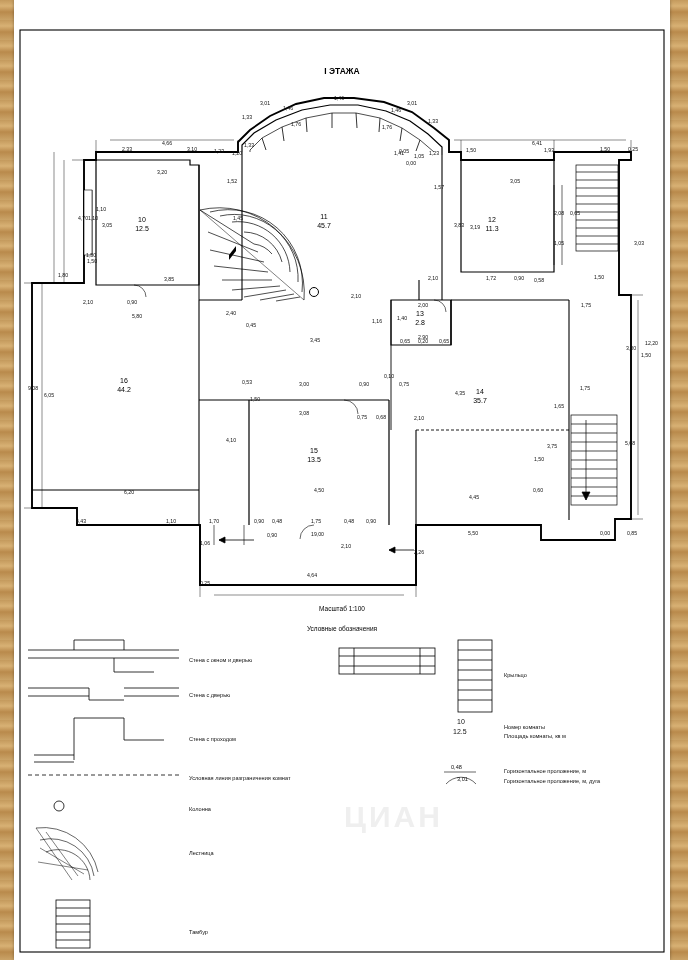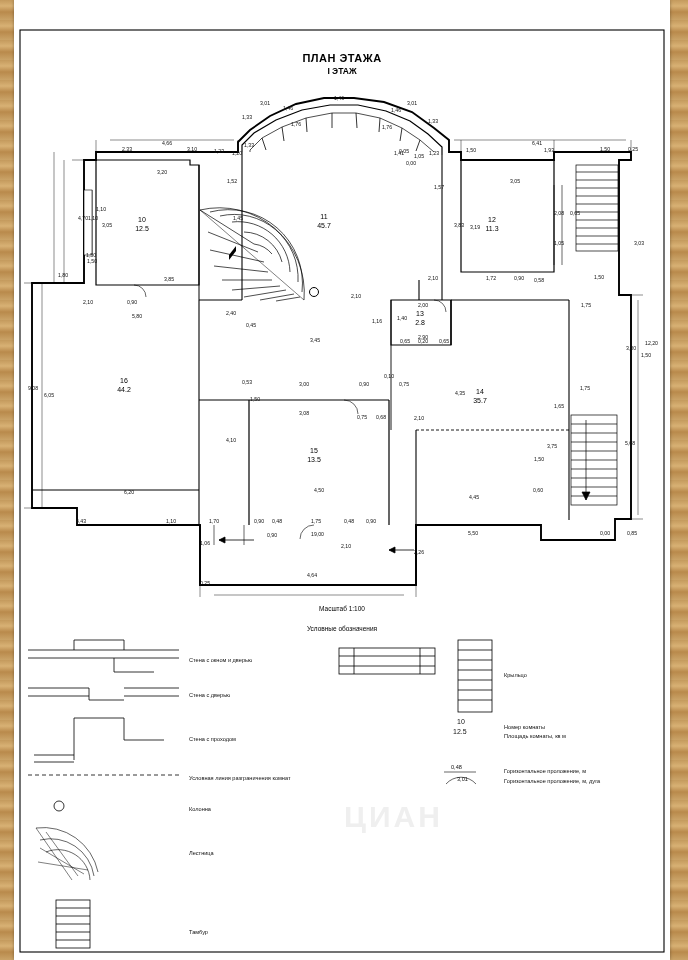--- a/index.html
+++ b/index.html
@@ -43,22 +43,21 @@
   .scl{position:absolute;width:100%;text-align:center;font-size:6.5px;}
 </style>
 </head>
 <body>
 
 <div class="bg-left"></div>
 <div class="bg-right"></div>
 
 <div class="sheet">
 
-  <div class="ttl t1">ПЛАН ЭТАЖА</div>
-  <div class="ttl t2">I ЭТАЖ</div>
+  <div class="ttl t2">I ЭТАЖА</div>
 
   <svg class="plan" width="656" height="960">
     <g stroke="#000" fill="none" stroke-width="0.8">
 
       <rect x="6" y="30" width="644" height="922" stroke-width="1.1"></rect>
 
       <path d="M18,283 L18,508 L63,508 L63,525 L186,525 L186,570 L186,585 L402,585 L402,525 L527,525 L527,540 L601,540 L601,519 L617,519 L617,295 L605,295 L605,160 L617,160 L617,152 L540,152 L540,160 L447,160 L447,152 L435,152
                L435,140 L420,128 L398,112 L370,102 L340,98 L310,98 L282,104 L256,116 L236,130 L224,142 L224,152 L82,152 L82,160 L70,160 L70,283 Z" stroke-width="1.9"></path>
 
       <path d="M228,152 L228,145 L240,133 L262,120 L288,110 L316,105 L344,105 L372,111 L396,121 L414,134 L428,147 L428,155" stroke-width="1.2"></path>

